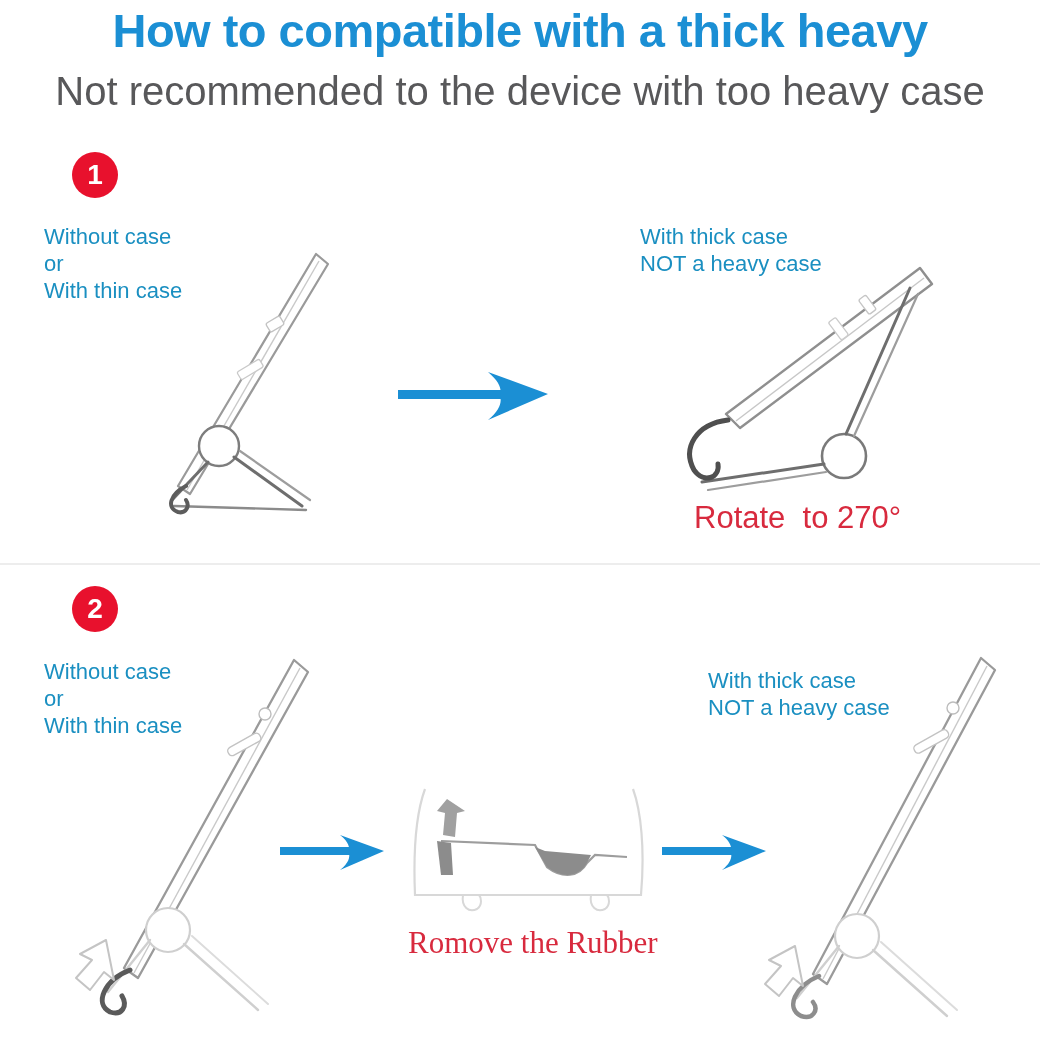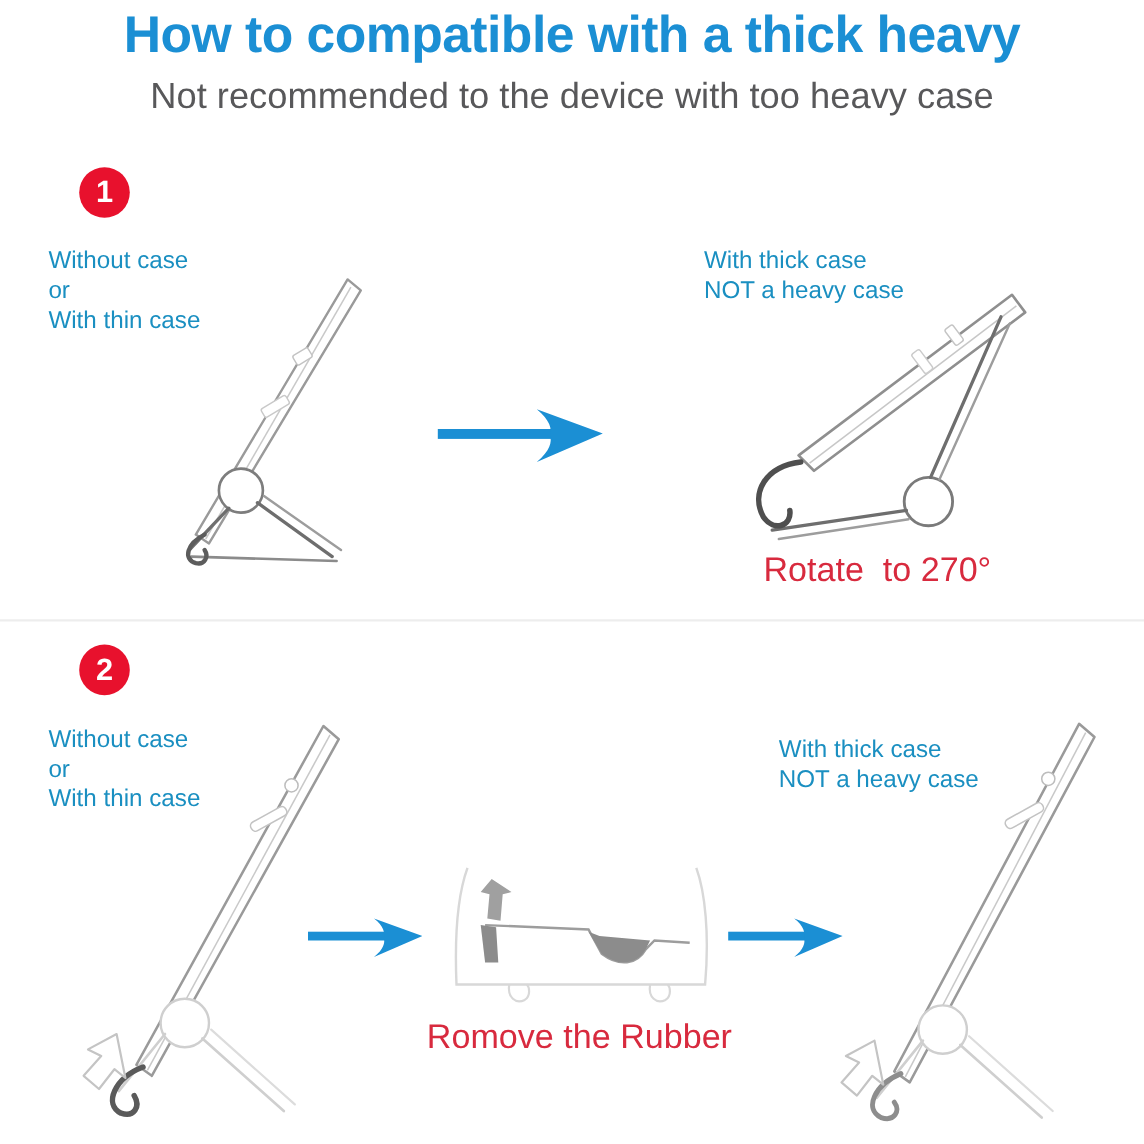--- a/index.html
+++ b/index.html
@@ -32,21 +32,21 @@
   .title {
     font-size: 47px;
     font-weight: bold;
     color: #1b8fd4;
     letter-spacing: -0.5px;
     line-height: 1.05;
     margin-top: 6px;
     white-space: nowrap;
   }
   .subtitle {
-    font-size: 33px;
+    font-size: 40px;
     font-weight: normal;
     color: #58585a;
     line-height: 1.1;
     margin-top: 14px;
     white-space: nowrap;
   }
 
   
   .badge {
     position: absolute;
@@ -77,21 +77,21 @@
   #cap2-right { left: 708px; top: 667px; }
 
   
   .red-note {
     position: absolute;
     color: #d82a3e;
     font-size: 31px;
     white-space: pre;
   }
   #note1 { left: 694px; top: 500px; }
-  #note2 { left: 388px; top: 925px; }
+  #note2 { left: 408px; top: 925px; font-family: Liberation Serif, serif; }
 
   
   .divider {
     position: absolute;
     left: 0;
     top: 563px;
     width: 1040px;
     height: 2px;
     background: #ededed;
   }

